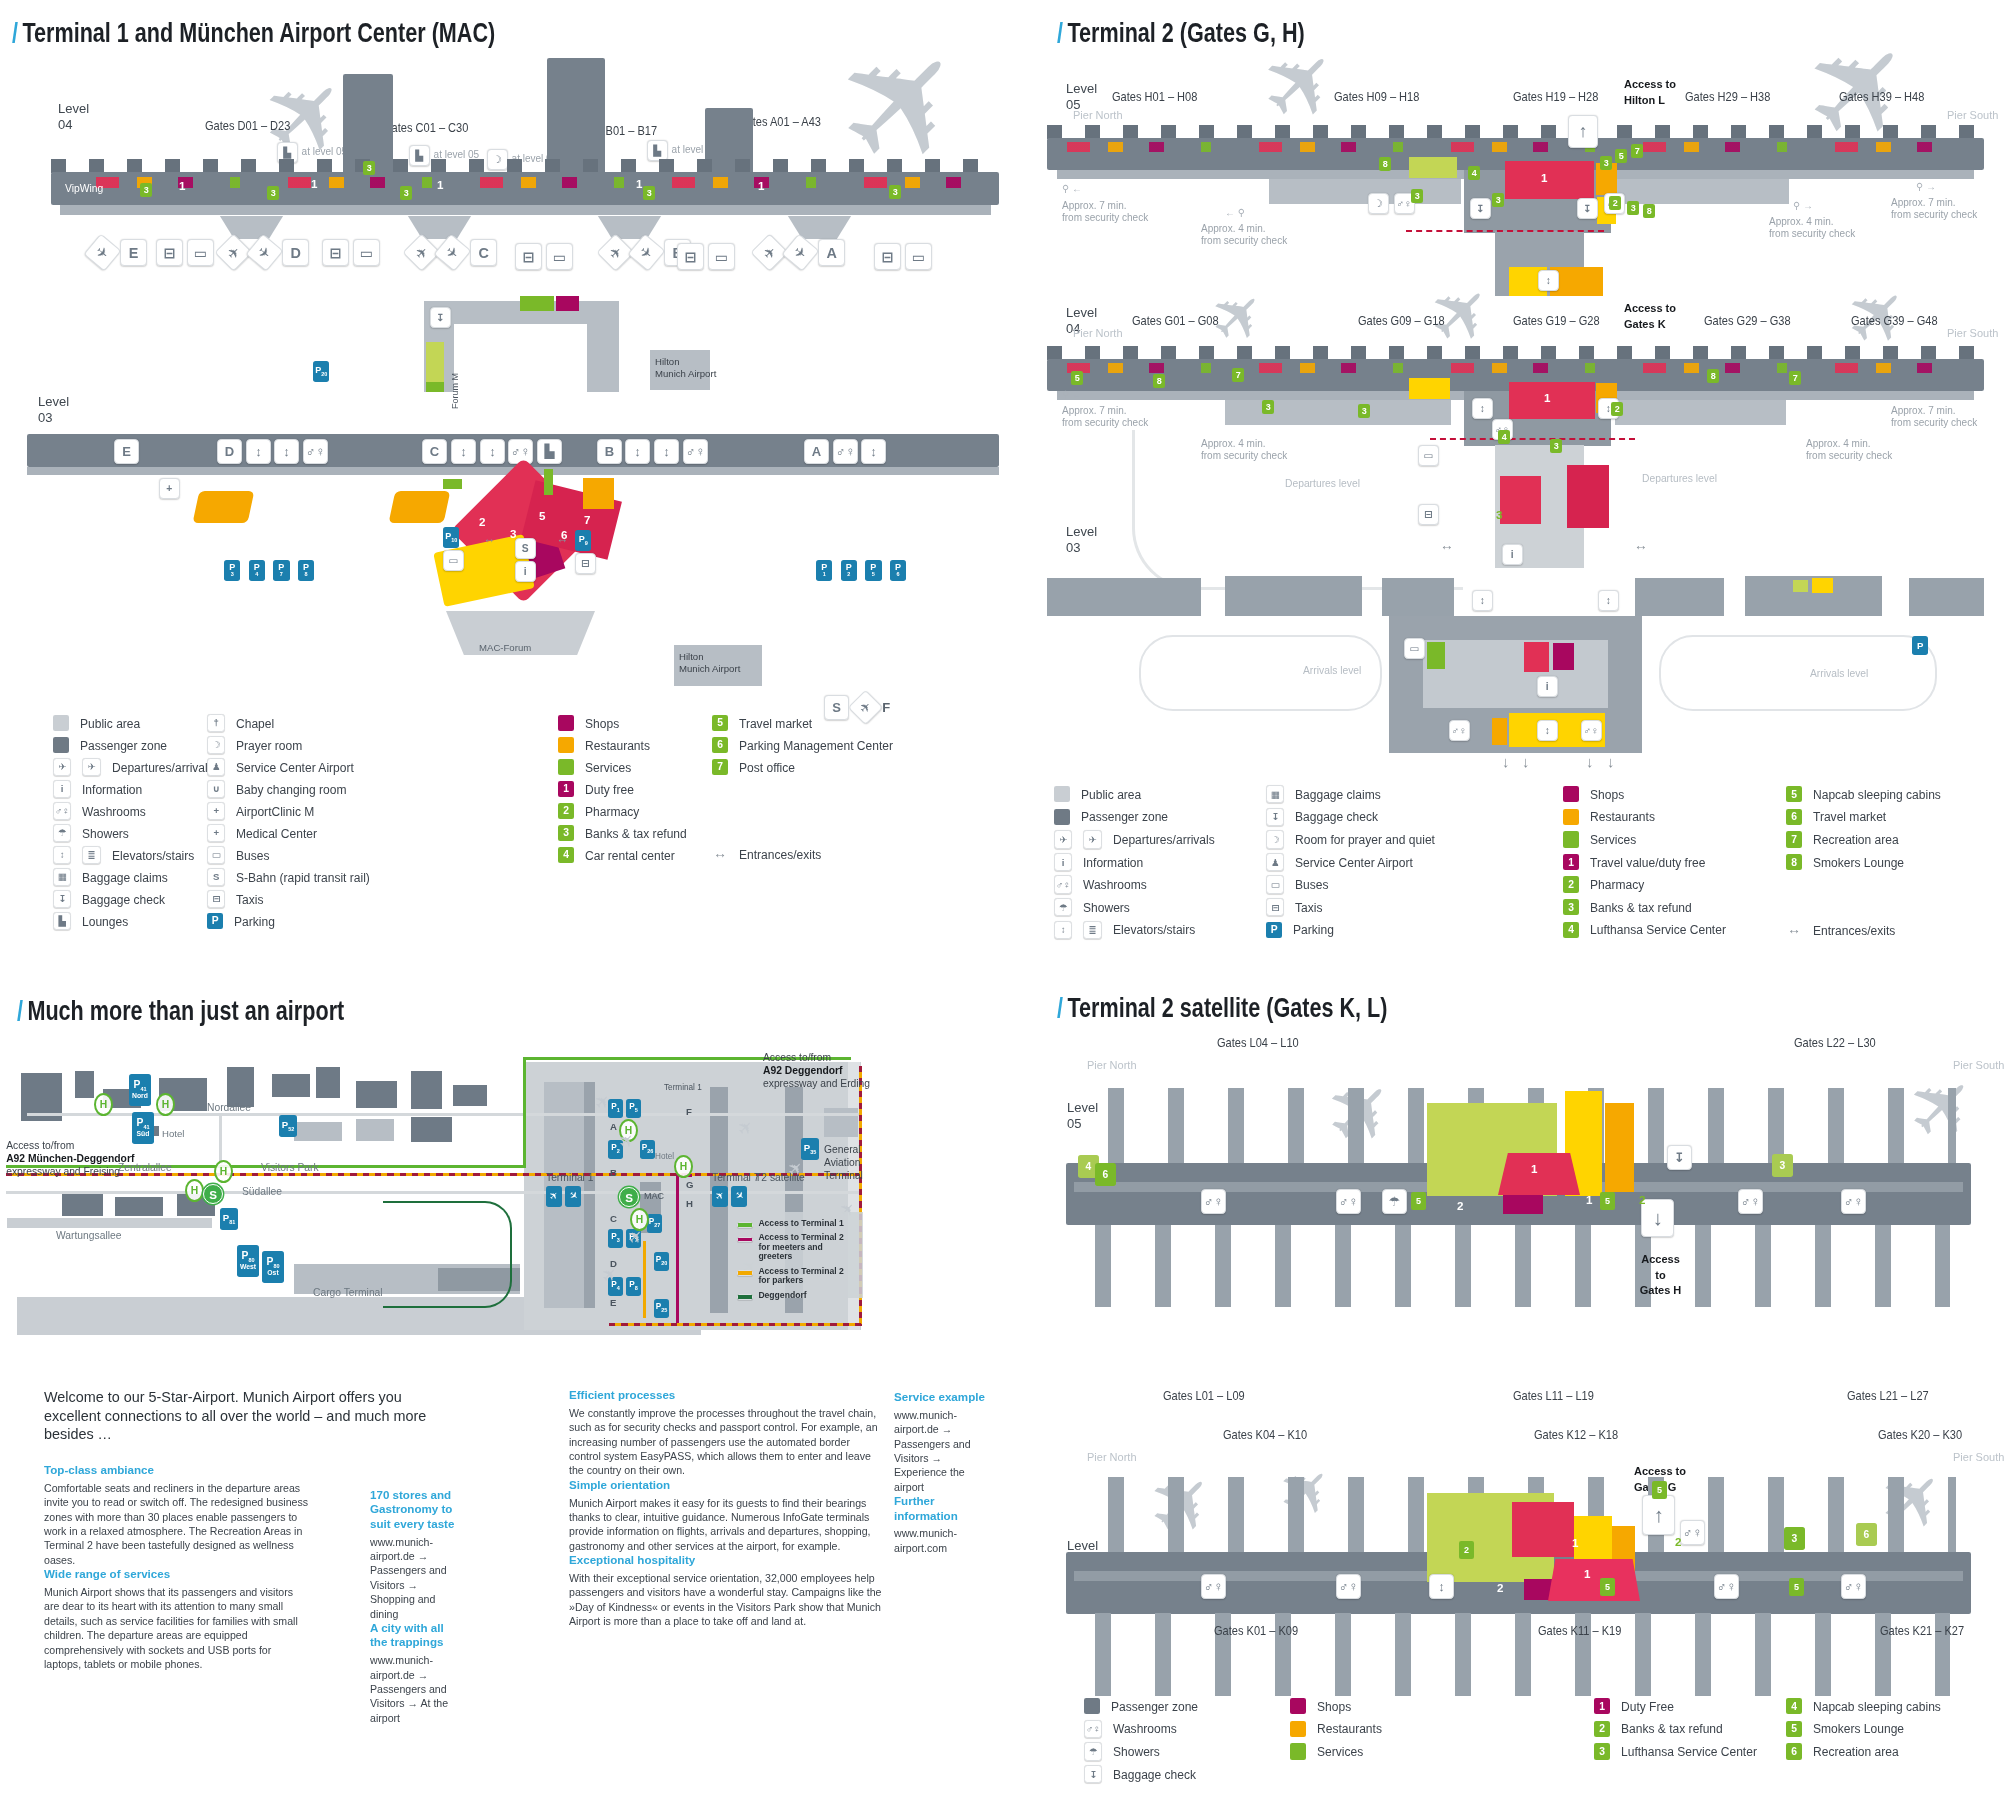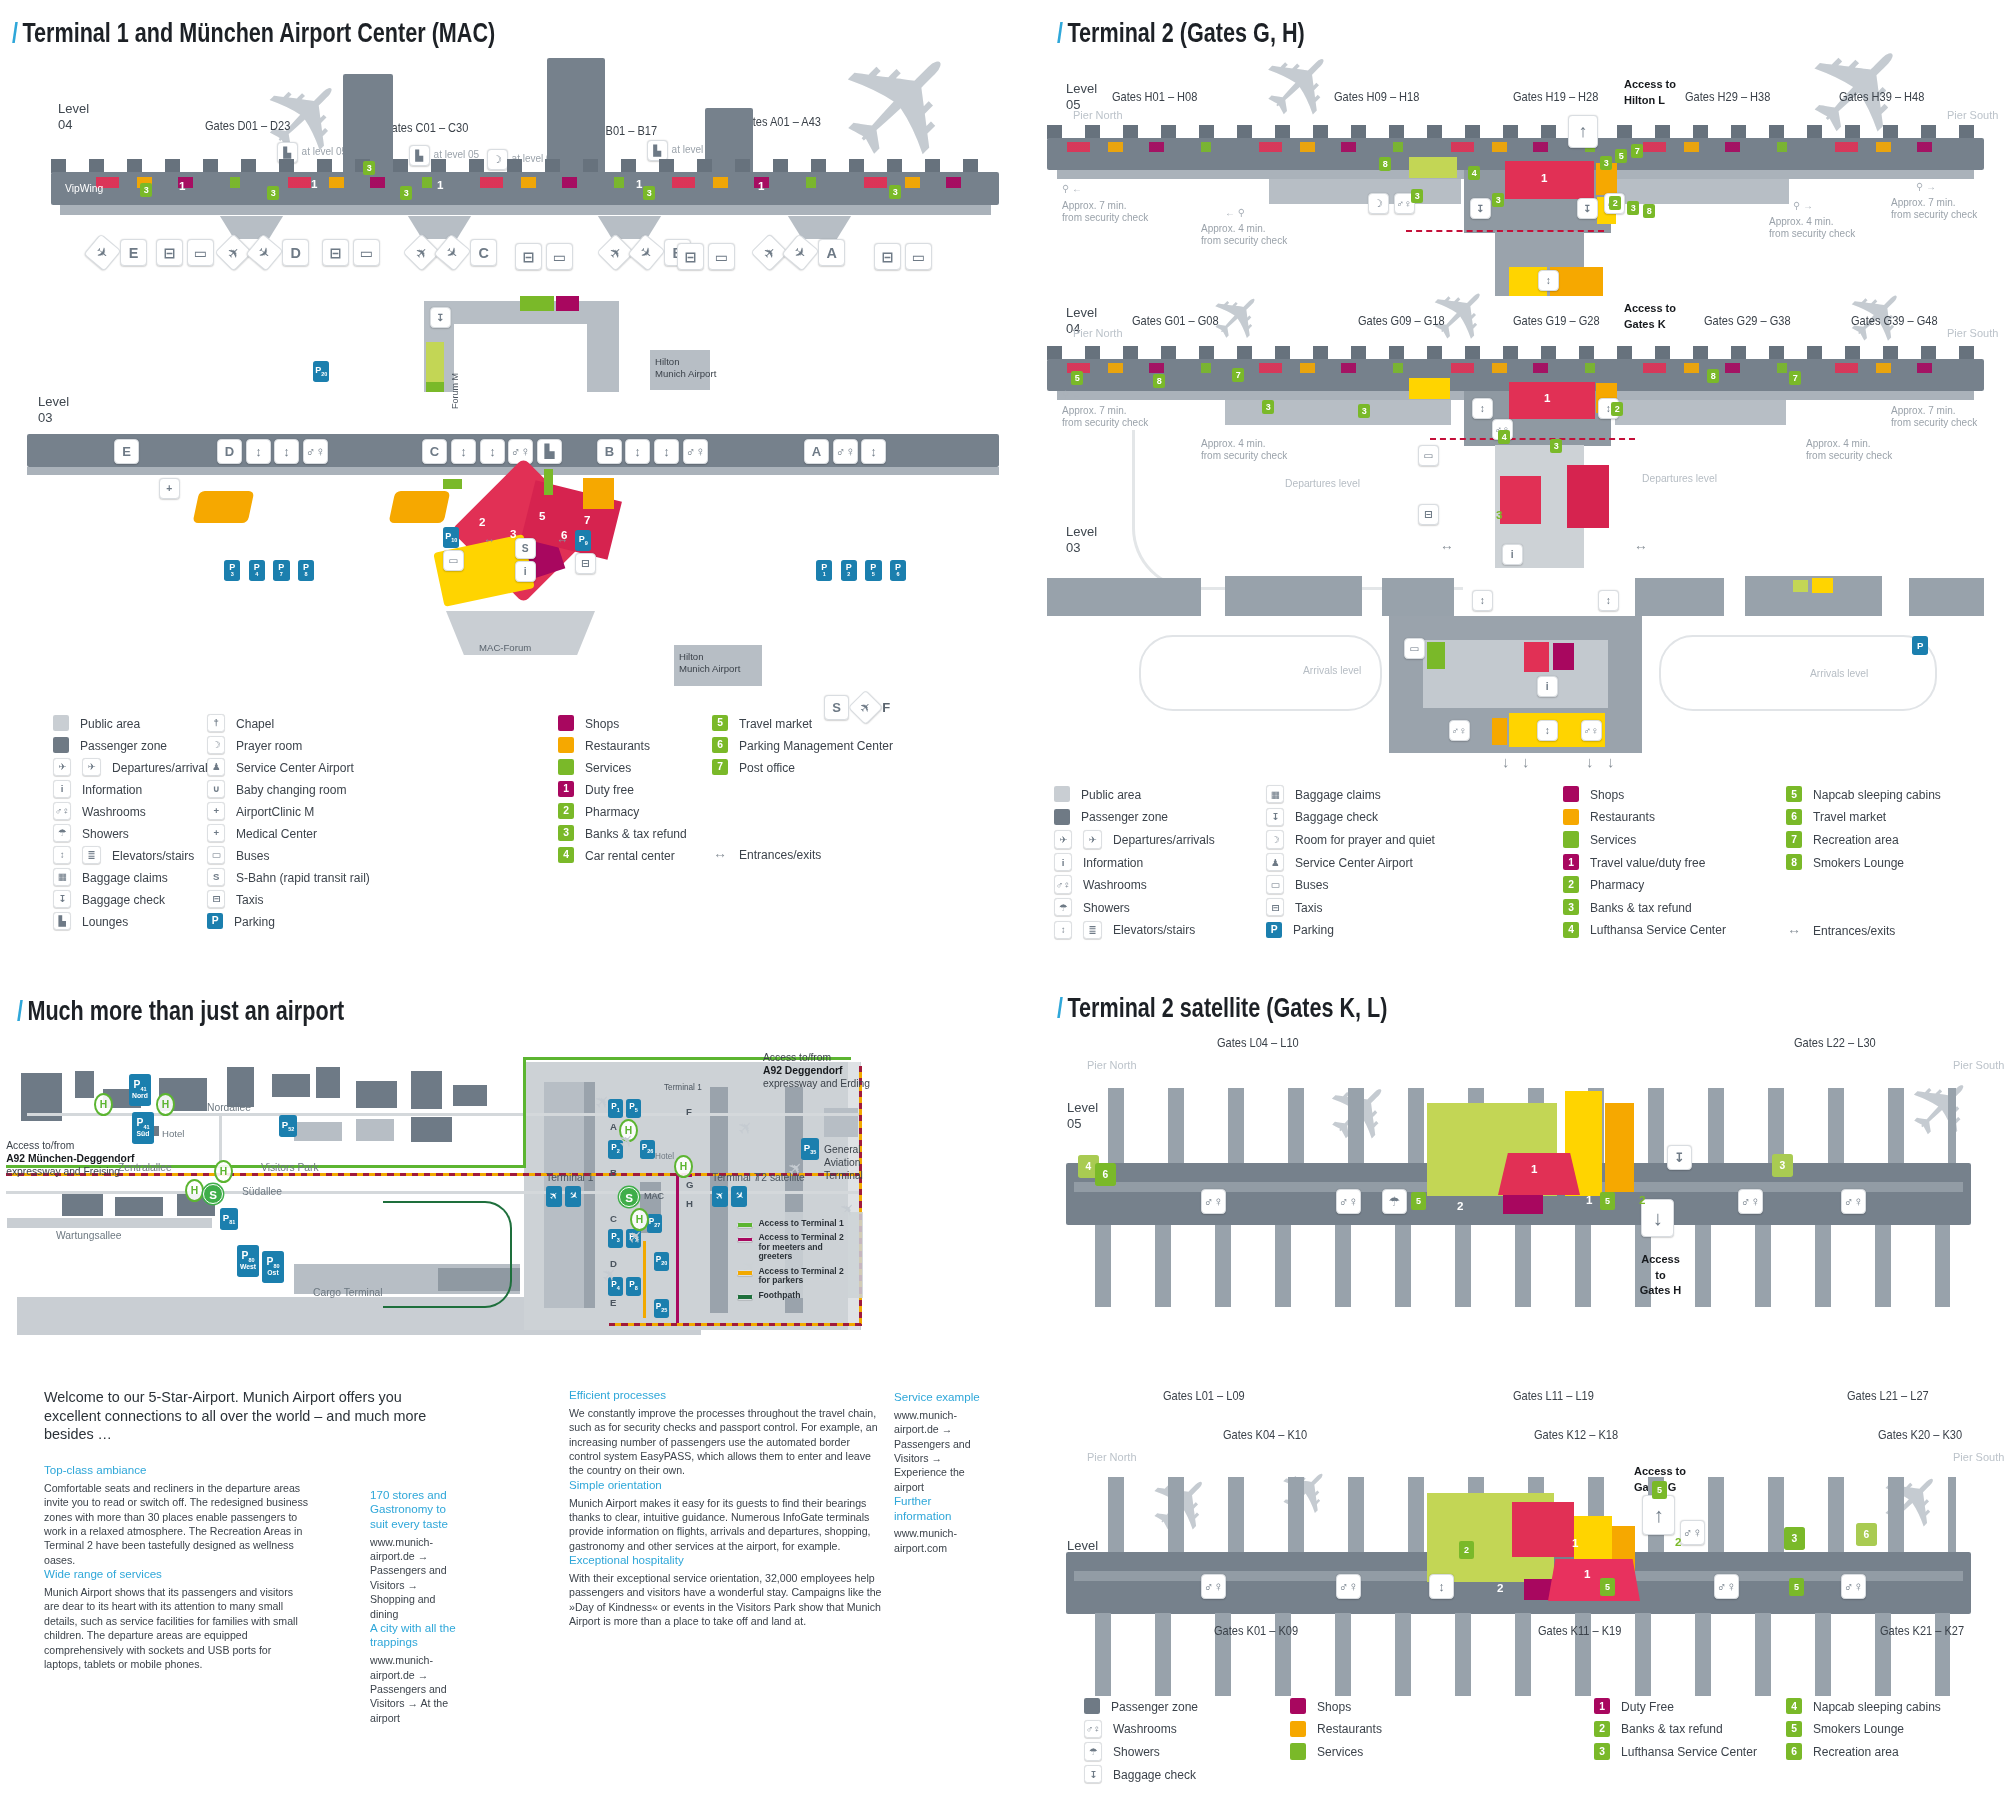--- a/index.html
+++ b/index.html
@@ -43,21 +43,21 @@
   .lgd-row{display:flex;align-items:center;gap:11px;height:22px;}
   .lgd-key{width:16.4px;height:16.4px;flex:0 0 16.4px;display:flex;align-items:center;justify-content:center;border-radius:2.1px;}
   .k-sw{}
   .k-ic{background:#fff;border:0.7px solid #dcdfe2;color:#6e7a86;font-size:9.6px;font-weight:bold;border-radius:3.4px;box-shadow:0 0.7px 0.7px rgba(0,0,0,.15);}
   .k-num{color:#fff;font-size:10.3px;font-weight:bold;}
   .k-p{color:#fff;font-size:10.3px;font-weight:bold;}
   .k-plain{background:none;color:#8a929a;font-size:13.7px;font-weight:bold;}
   .lgd-label{font-size:13.7px;color:#3c434b;white-space:nowrap;transform:scaleX(.88);transform-origin:0 50%;}
   .street{font-size:10.3px;color:#6d7881;}
   .mlbl{font-size:9.6px;color:#4a545e;}
-  .txt-h{color:#2fa7d9;font-weight:normal;font-size:11.6px;line-height:14.4px;margin:16.4px 0 3.4px;}
+  .txt-h{color:#2fa7d9;font-weight:bold;font-size:11.6px;line-height:14.4px;margin:16.4px 0 3.4px;}
   .tcol > div:first-child .txt-h, .txt-first .txt-h{margin-top:0;}
   .txt-p{font-size:10.6px;line-height:14.4px;color:#3c434b;}
   .dash-red{border-top:2.7px dashed #c41039;}
   .dashline{background:repeating-linear-gradient(90deg,#a01a3c 0 6.2px,#f2a900 6.2px 12.3px);}
   .dashlinev{background:repeating-linear-gradient(180deg,#a01a3c 0 6.2px,#f2a900 6.2px 12.3px);}
   .arrows{color:#8a929a;font-weight:bold;}
 </style>
 </head>
 <body>
 
@@ -887,21 +887,21 @@
           <span style="font-size:8.6px;line-height:9.6px;font-weight:bold;color:#2b3238">Access to Terminal 2 for meeters and greeters</span>
         </div>
 
         <div style="display:flex;align-items:flex-start;gap:5.5px;margin-bottom:4.8px">
           <span style="width: 13.7px; height: 3.4px; flex: 0 0 13.7px; margin-top: 3.4px; border-radius: 1.4px; background: rgb(242, 169, 0);" class="k-ic"></span>
           <span style="font-size:8.6px;line-height:9.6px;font-weight:bold;color:#2b3238">Access to Terminal 2 for parkers</span>
         </div>
 
         <div style="display:flex;align-items:flex-start;gap:5.5px;margin-bottom:4.8px">
           <span style="width: 13.7px; height: 3.4px; flex: 0 0 13.7px; margin-top: 3.4px; border-radius: 1.4px; background: rgb(30, 111, 60);" class="k-ic"></span>
-          <span style="font-size:8.6px;line-height:9.6px;font-weight:bold;color:#2b3238">Foothpath</span>
+          <span style="font-size:8.6px;line-height:9.6px;font-weight:bold;color:#2b3238">Deggendorf</span>
         </div>
       </div>
 
     <div class="abs" style="left:44px;top:1388px;width:411px;font-size:14.4px;line-height:18.5px;color:#2b3238">Welcome to our 5-Star-Airport. Munich Airport offers you excellent connections to all over the world – and much more besides …</div>
     <div class="abs tcol txt-first" style="left:44px;top:1463px;width:267px">
         <div>
           <div class="txt-h">Top-class ambiance</div>
           <div class="txt-p">Comfortable seats and recliners in the departure areas invite you to read or switch off. The redesigned business zones with more than 30 places enable passengers to work in a relaxed atmosphere. The Recreation Areas in Terminal 2 have been tastefully designed as wellness oases.</div>
         </div>
         <div>

